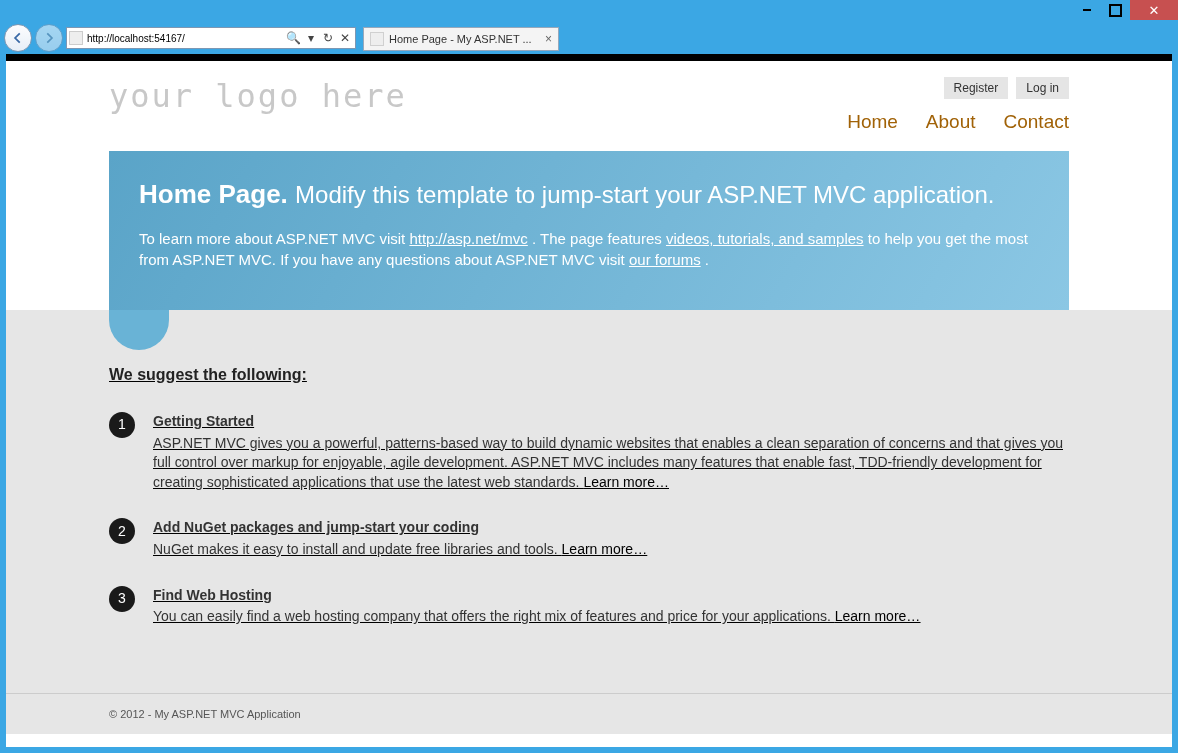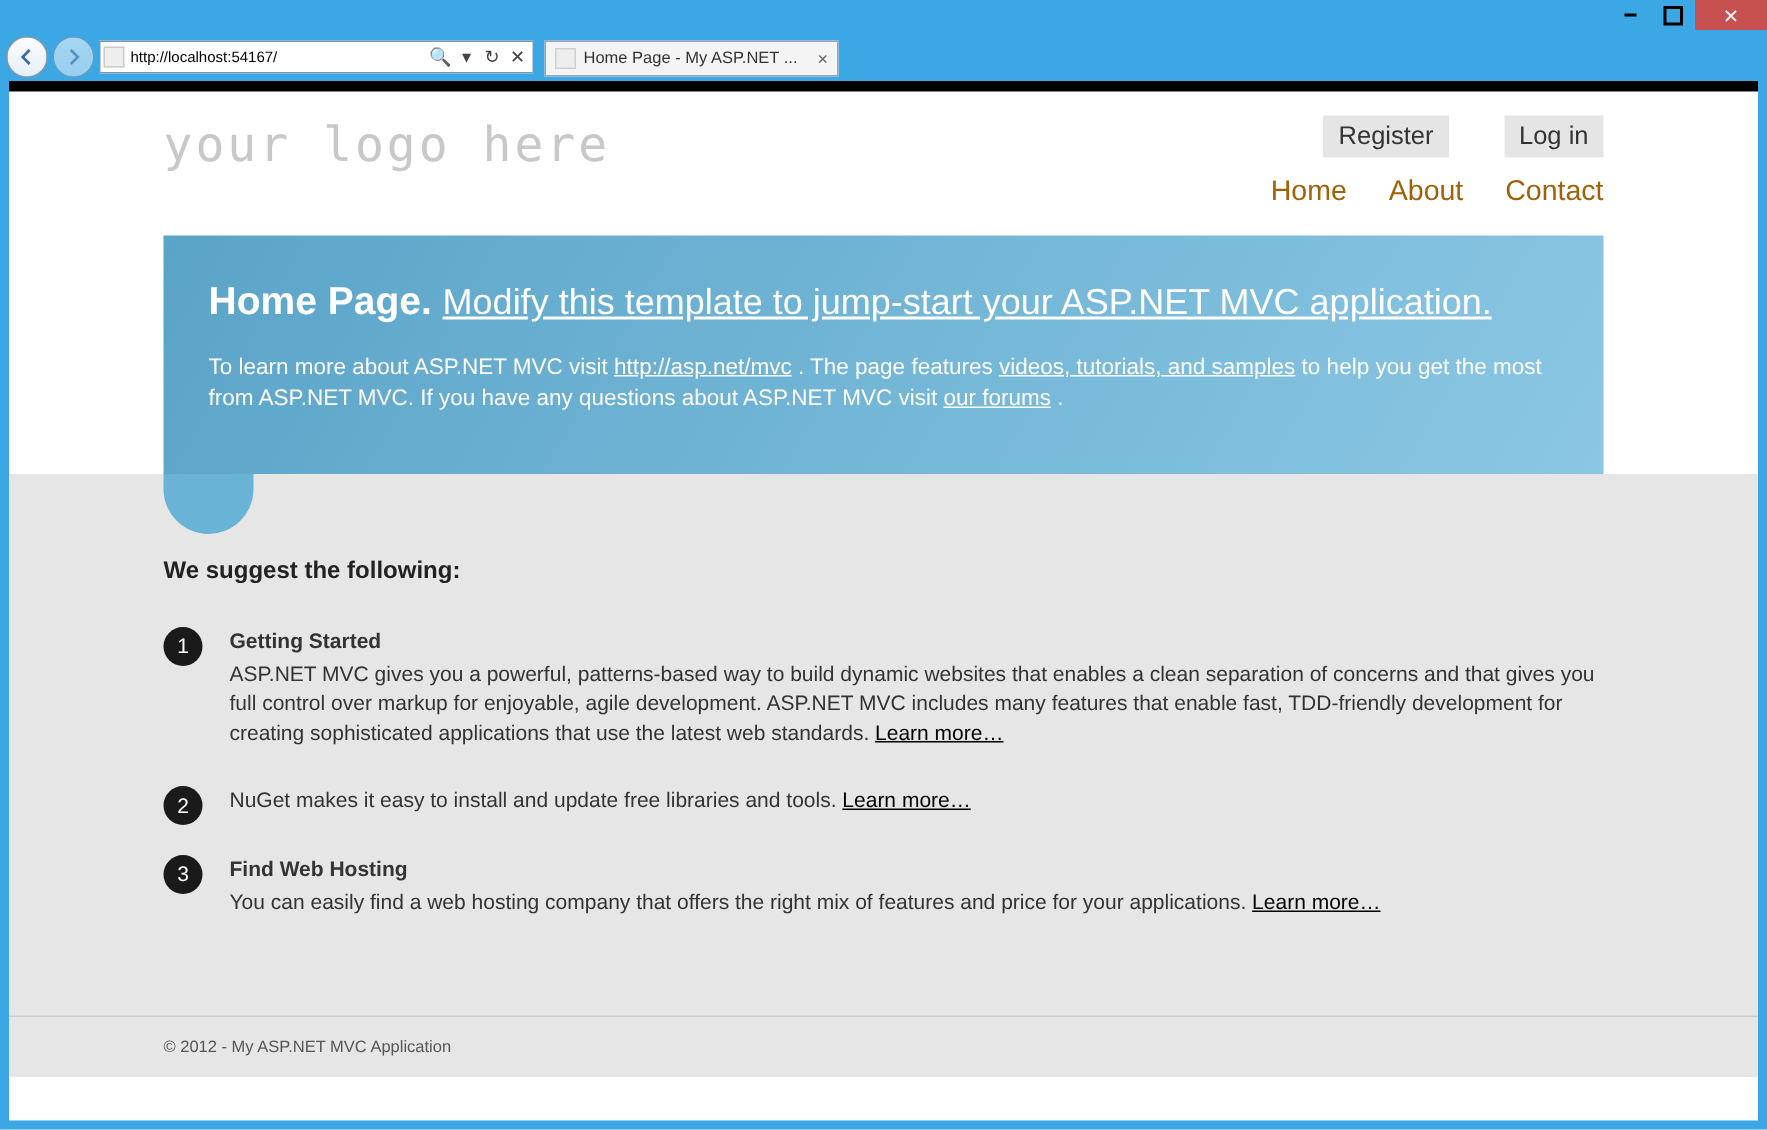--- a/index.html
+++ b/index.html
@@ -35,33 +35,33 @@
   
   .viewport { background:#fff; position:absolute; left:6px; right:6px; top:54px; bottom:6px; overflow:auto;}
   .blackbar { height:7px; background:#000; }
   
   .wrapper { max-width:960px; margin:0 auto; }
   
   header.site { padding:16px 0 0 0; display:flex; align-items:flex-start; }
   .logo { font-family: Consolas, monospace; font-size:32px; color:#c8c8c8; letter-spacing:2px; font-weight:300;}
   .header-right { margin-left:auto; text-align:right;}
   .account-links { display:flex; gap:8px; justify-content:flex-end; margin-bottom:12px;}
-  .account-links a { background:#e5e5e5; padding:4px 10px; font-size:17px; color:#333; text-decoration:none; cursor:pointer;margin-left:29px;}
+  .account-links a { background:#e5e5e5; padding:4px 10px; font-size:12px; color:#333; text-decoration:none; cursor:pointer;}
   nav.main { display:flex; gap:28px; justify-content:flex-end;}
   nav.main a { font-size:19px; color:#a16207; text-decoration:none; cursor:pointer;}
   
   .hero { background:linear-gradient(120deg,#5aa4c8,#8bc7e4); color:#fff; padding:28px 30px 40px 30px; margin-top:18px; position:relative;}
   .hero h1 { font-size:26px; font-weight:600; display:inline; }
-  .hero h1 .sub { font-weight:300; font-size:24px;text-decoration:underline;}
+  .hero h1 .sub { font-weight:300; font-size:24px;}
   .hero p { margin-top:18px; font-size:15px; line-height:1.4; font-weight:300;}
   .hero a { color:#fff; text-decoration:underline; cursor:pointer;}
   
   .bubble { position:absolute; width:60px; height:40px; background:#69b3d6; border-radius:0 0 60px 60px; left:0px; bottom:-40px;}
   
-  .body-section { background:#e6e6e6; padding:56px 0 40px 0;}
+  .body-section { background:#e6e6e6; padding:56px 0 40px 0;text-decoration:underline;}
   .body-section .wrapper { }
   .suggest-h { font-size:16px; font-weight:700; margin-bottom:28px; color:#222;}
   ol.steps { list-style:none; counter-reset: step; }
   ol.steps li { counter-increment: step; position:relative; padding-left:44px; margin-bottom:26px; font-size:14px; color:#333; line-height:1.4;}
   ol.steps li::before { content: counter(step); position:absolute; left:0; top:0; width:26px; height:26px; background:#1a1a1a; color:#fff; border-radius:50%; display:flex; align-items:center; justify-content:center; font-size:14px;}
   ol.steps li h5 { font-size:14px; font-weight:700; margin-bottom:2px;}
   ol.steps li a { color:#000000; text-decoration:underline; cursor:pointer;}
   
   footer { border-top:1px solid #ccc; background:#e6e6e6; }
   footer .wrapper { padding:14px 0; font-size:11px; color:#555;}
@@ -169,20 +169,21 @@
   <div class="body-section">
     <div class="wrapper">
       <h3 class="suggest-h">We suggest the following:</h3>
       <ol class="steps">
         <li>
           <h5>Getting Started</h5>
           <span>ASP.NET MVC gives you a powerful, patterns-based way to build dynamic websites that enables a clean separation of concerns and that gives you full control over markup for enjoyable, agile development. ASP.NET MVC includes many features that enable fast, TDD-friendly development for creating sophisticated applications that use the latest web standards. </span>
           <a>Learn more…</a>
         </li>
         <li>
+          <h5>Add NuGet packages and jump-start your coding</h5>
           <span>NuGet makes it easy to install and update free libraries and tools. </span>
           <a>Learn more…</a>
         </li>
         <li>
           <h5>Find Web Hosting</h5>
           <span>You can easily find a web hosting company that offers the right mix of features and price for your applications. </span>
           <a>Learn more…</a>
         </li>
       </ol>
     </div>

